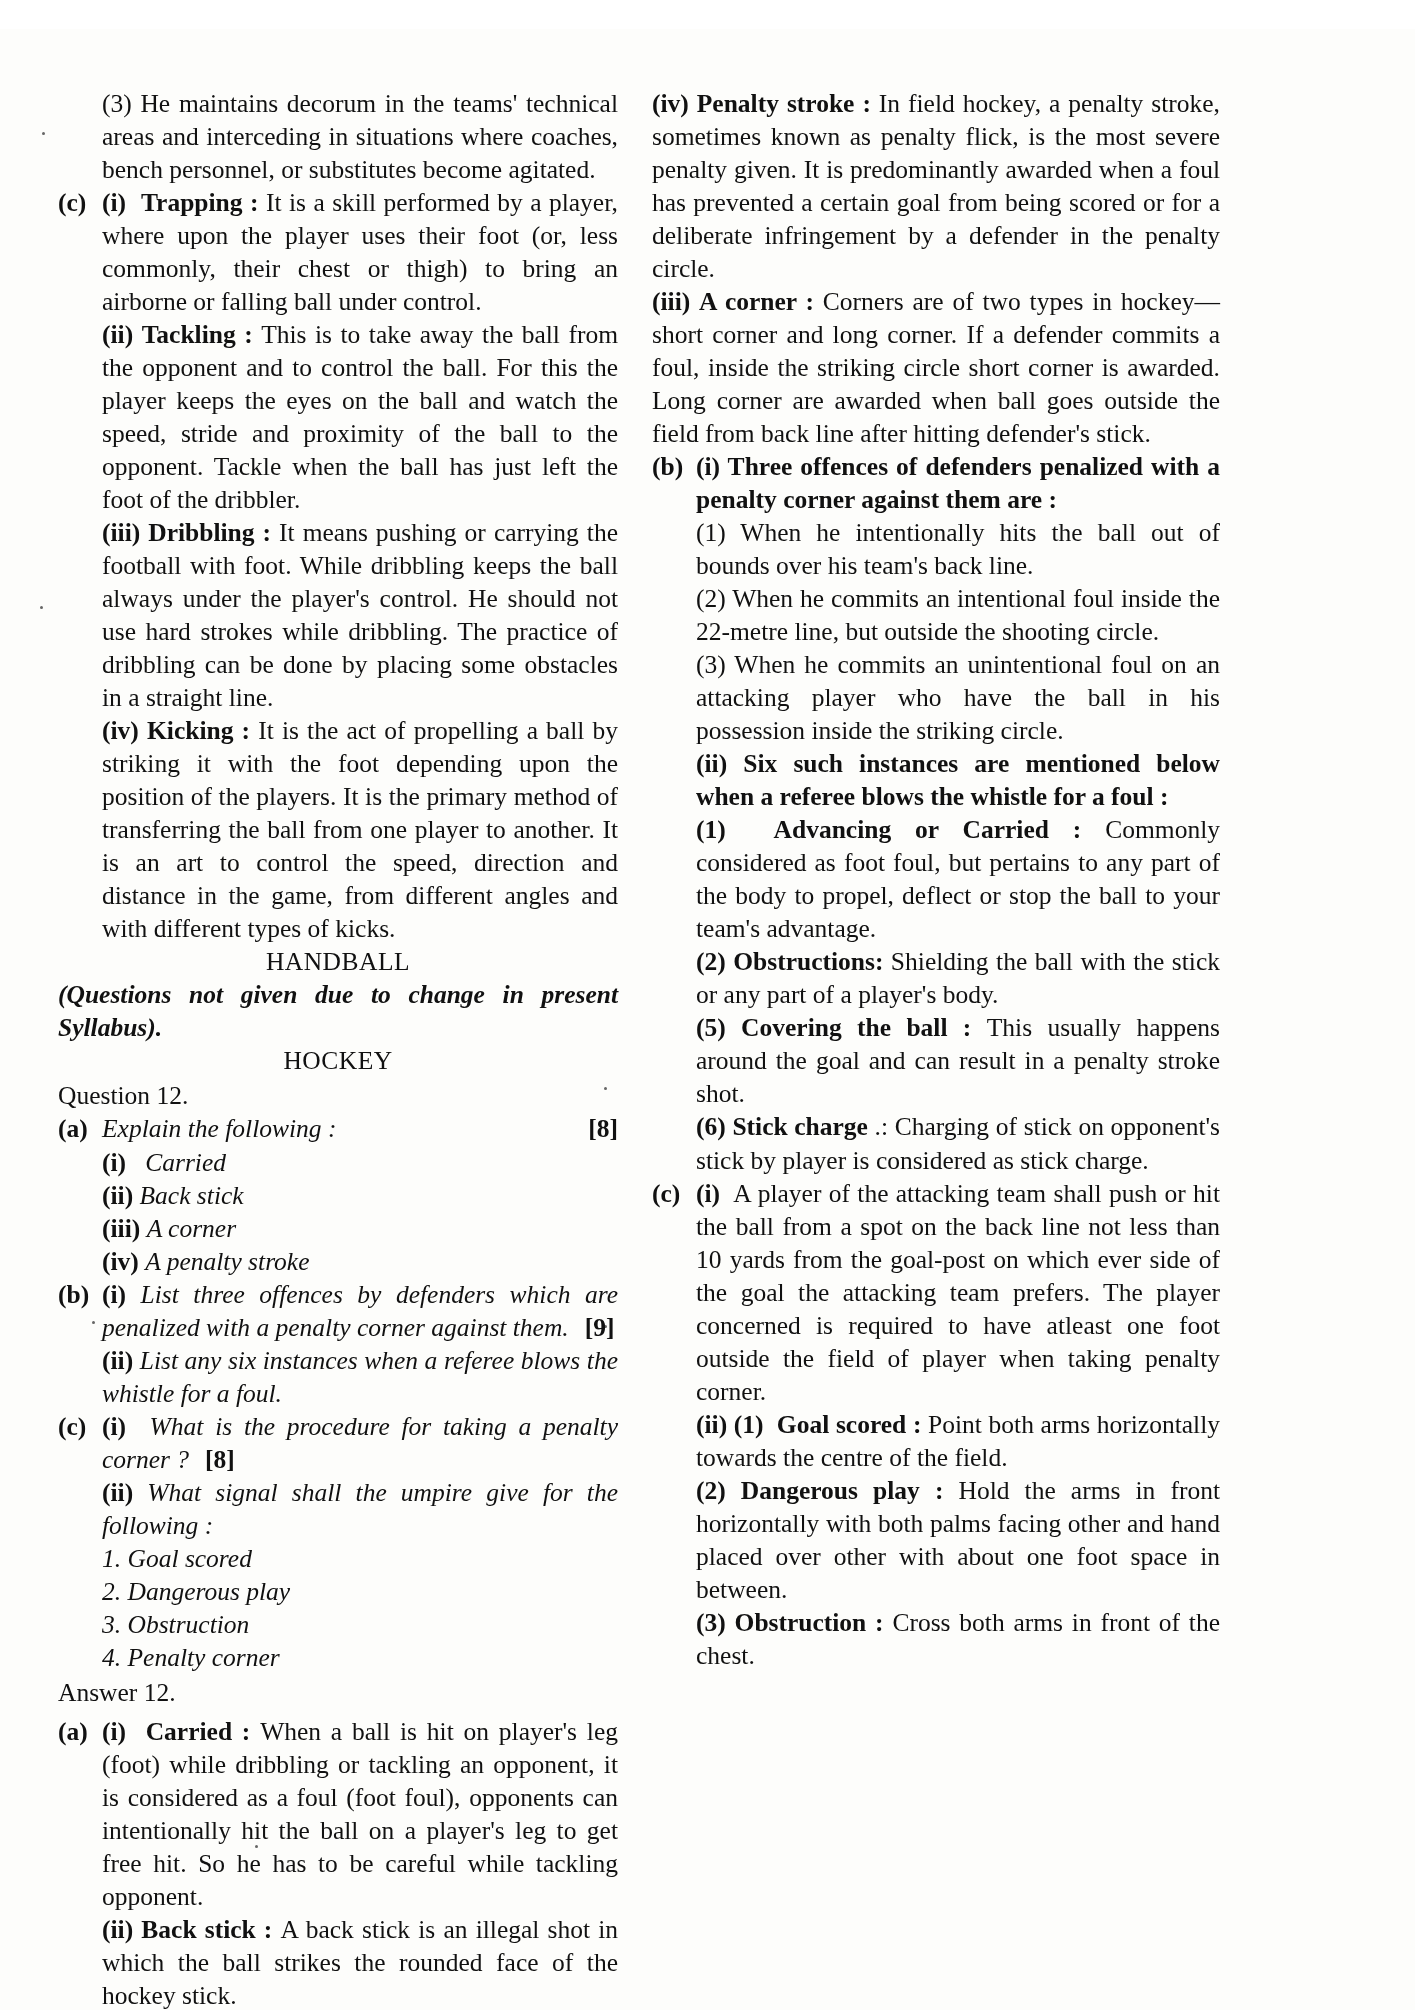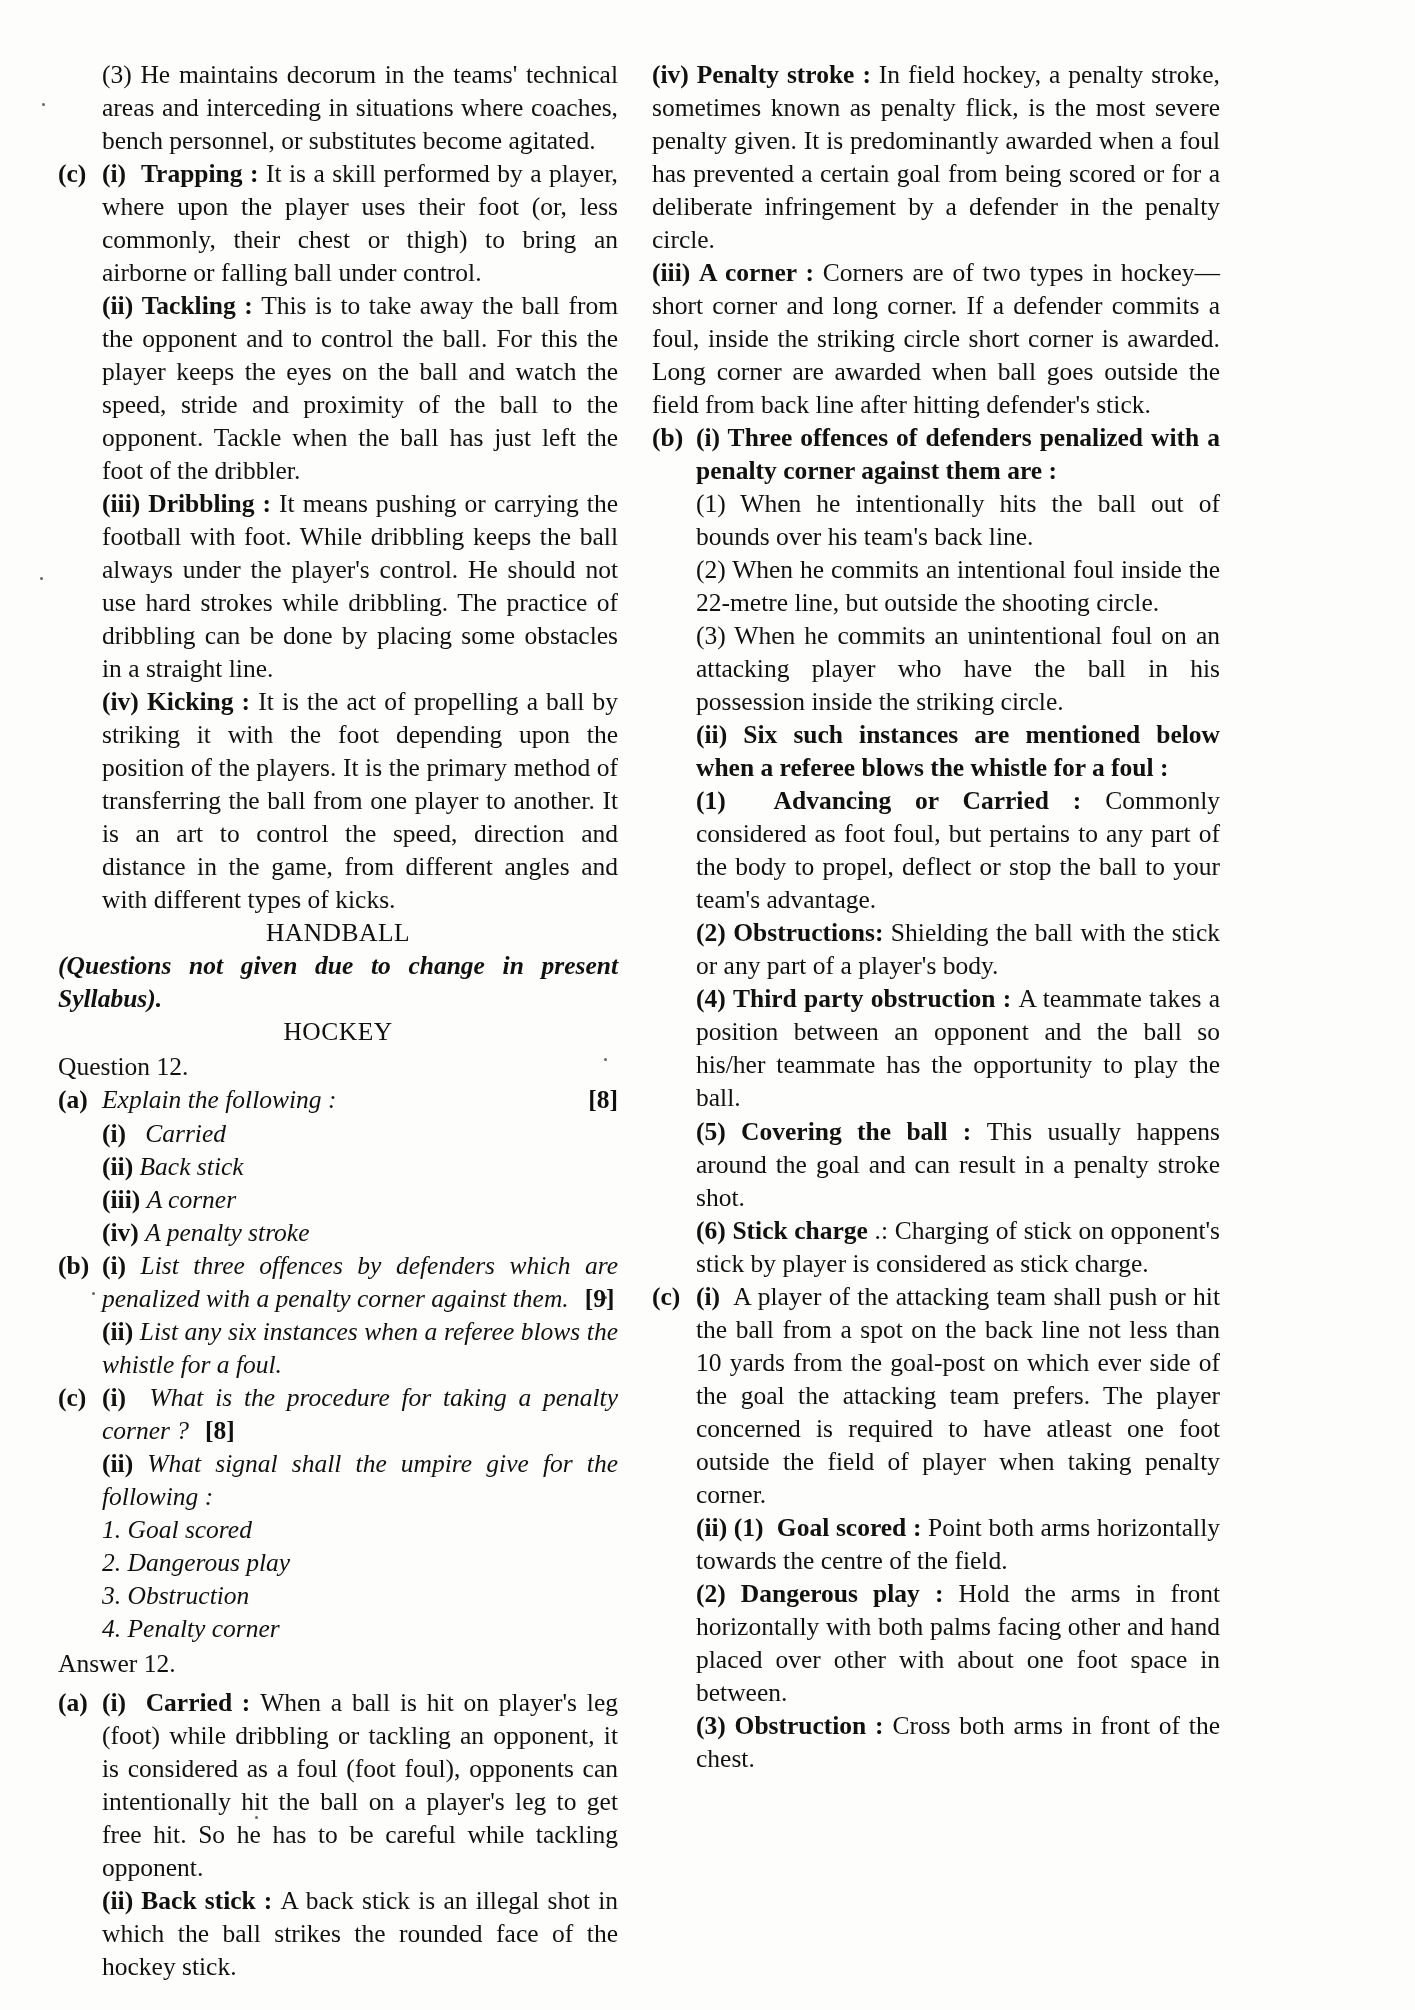--- a/index.html
+++ b/index.html
@@ -12,20 +12,21 @@
     height: 2010px;
     position: relative;
     font-family: "Liberation Serif", "DejaVu Serif", serif;
     color: #111;
     overflow: hidden;
   }
   #page {
     position: absolute;
     inset: 0;
     background: #fdfdfb;
+    margin-top: 29px;
   }
   .columns {
     position: absolute;
     top: 58px;
     left: 0;
     right: 0;
     display: flex;
     gap: 34px;
     padding: 0 48px 0 58px;
     box-sizing: border-box;
@@ -192,21 +193,20 @@
       </div>
 
       <div class="bd b hang-a">(ii) Six such instances are mentioned below when a referee blows the whistle for a foul :</div>
 
       <div class="hang-a">
         <div class="bd"><b>(1)</b>&nbsp; <b>Advancing or Carried</b><b> : </b><span>Commonly considered as foot foul, but pertains to any part of the body to propel, deflect or stop the ball to your team's advantage.</span></div>
 
         <div class="bd"><b>(2)</b> <b>Obstructions</b><b>: </b><span>Shielding the ball with the stick or any part of a player's body.</span></div>
 
 
-        <div class="bd"><b>(4)</b> <b>Third party obstruction</b><b> : </b><span>A teammate takes a position between an opponent and the ball so his/her teammate has the opportunity to play the ball.</span></div>
 
         <div class="bd"><b>(5)</b> <b>Covering the ball</b><b> : </b><span>This usually happens around the goal and can result in a penalty stroke shot.</span></div>
 
         <div class="bd"><b>(6)</b> <b>Stick charge</b><span> .: </span><span>Charging of stick on opponent's stick by player is considered as stick charge.</span></div>
       </div>
 
       <div class="blk">
         <span class="mk lvl1">(c)</span>
         <span class="bd"><b>(i)</b>&nbsp; <span>A player of the attacking team shall push or hit the ball from a spot on the back line not less than 10 yards from the goal-post on which ever side of the goal the attacking team prefers. The player concerned is required to have atleast one foot outside the field of player when taking penalty corner.</span></span>
       </div>

